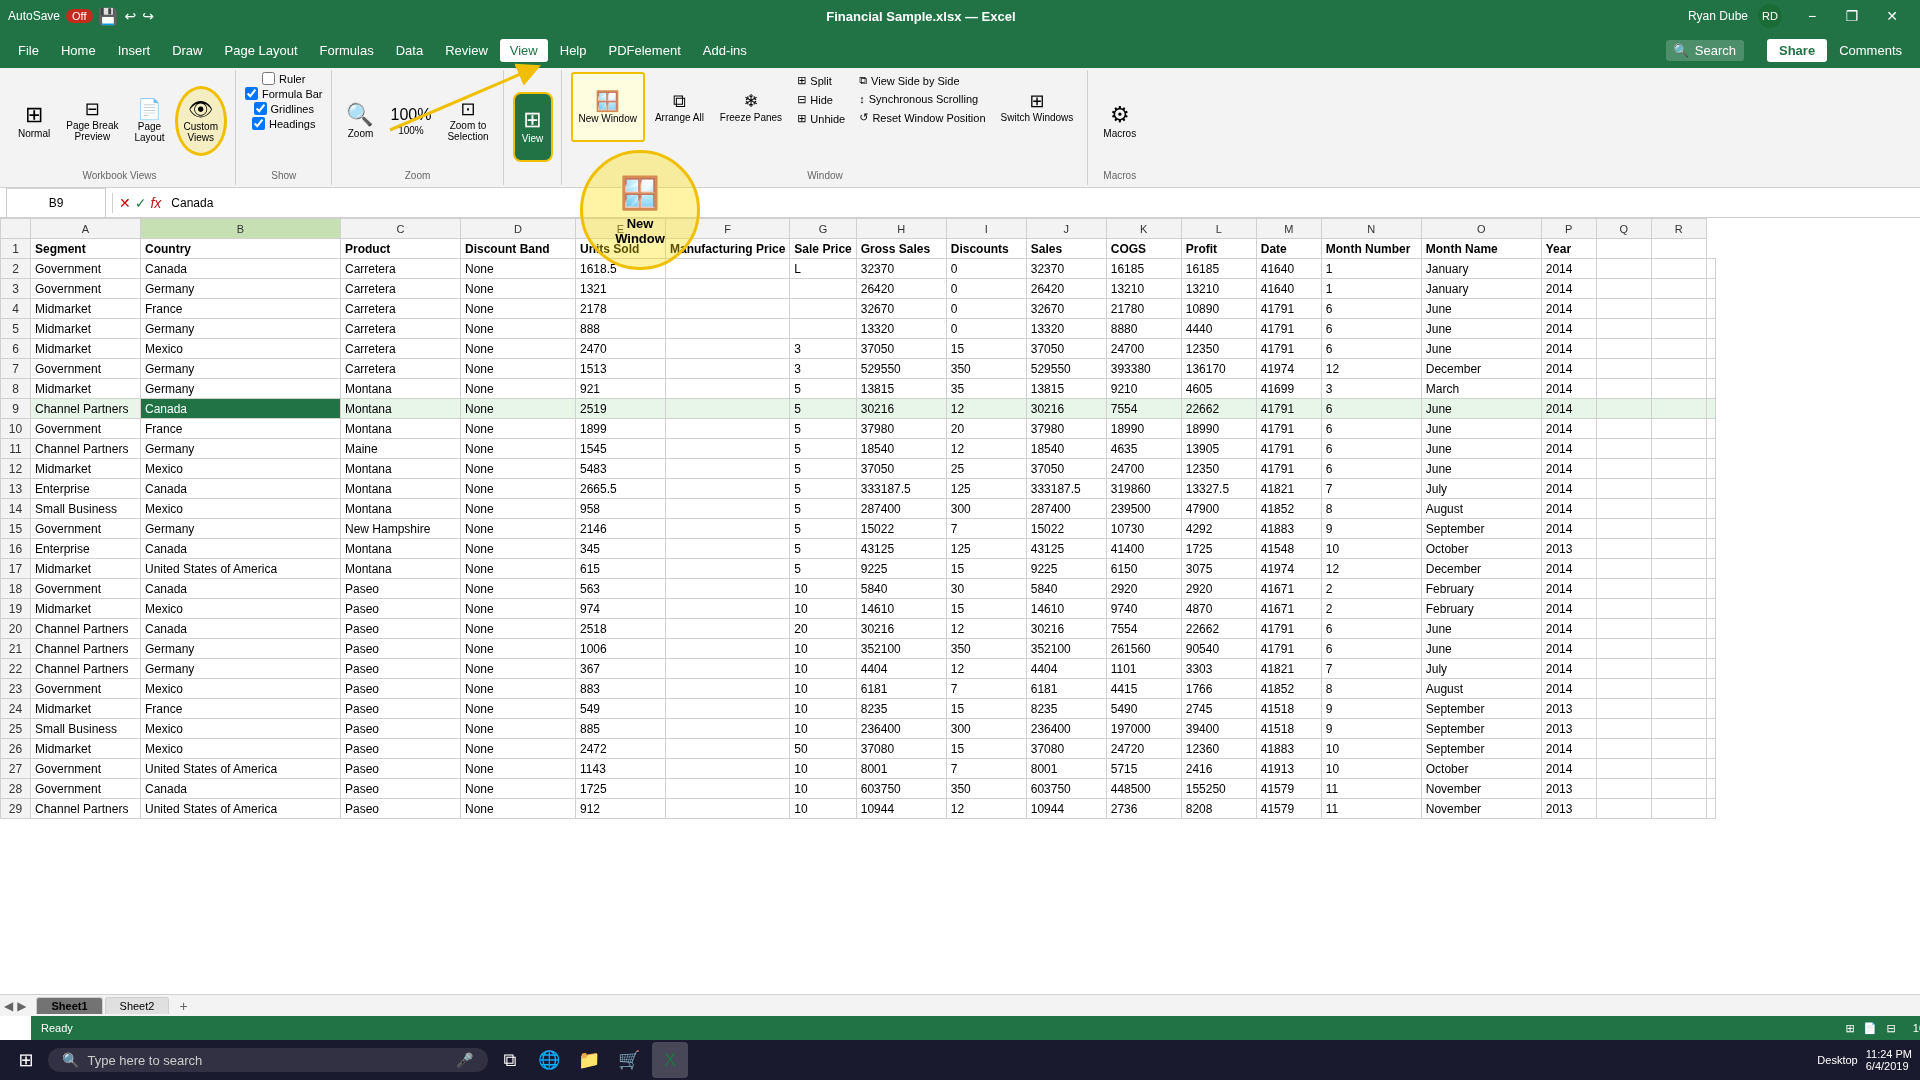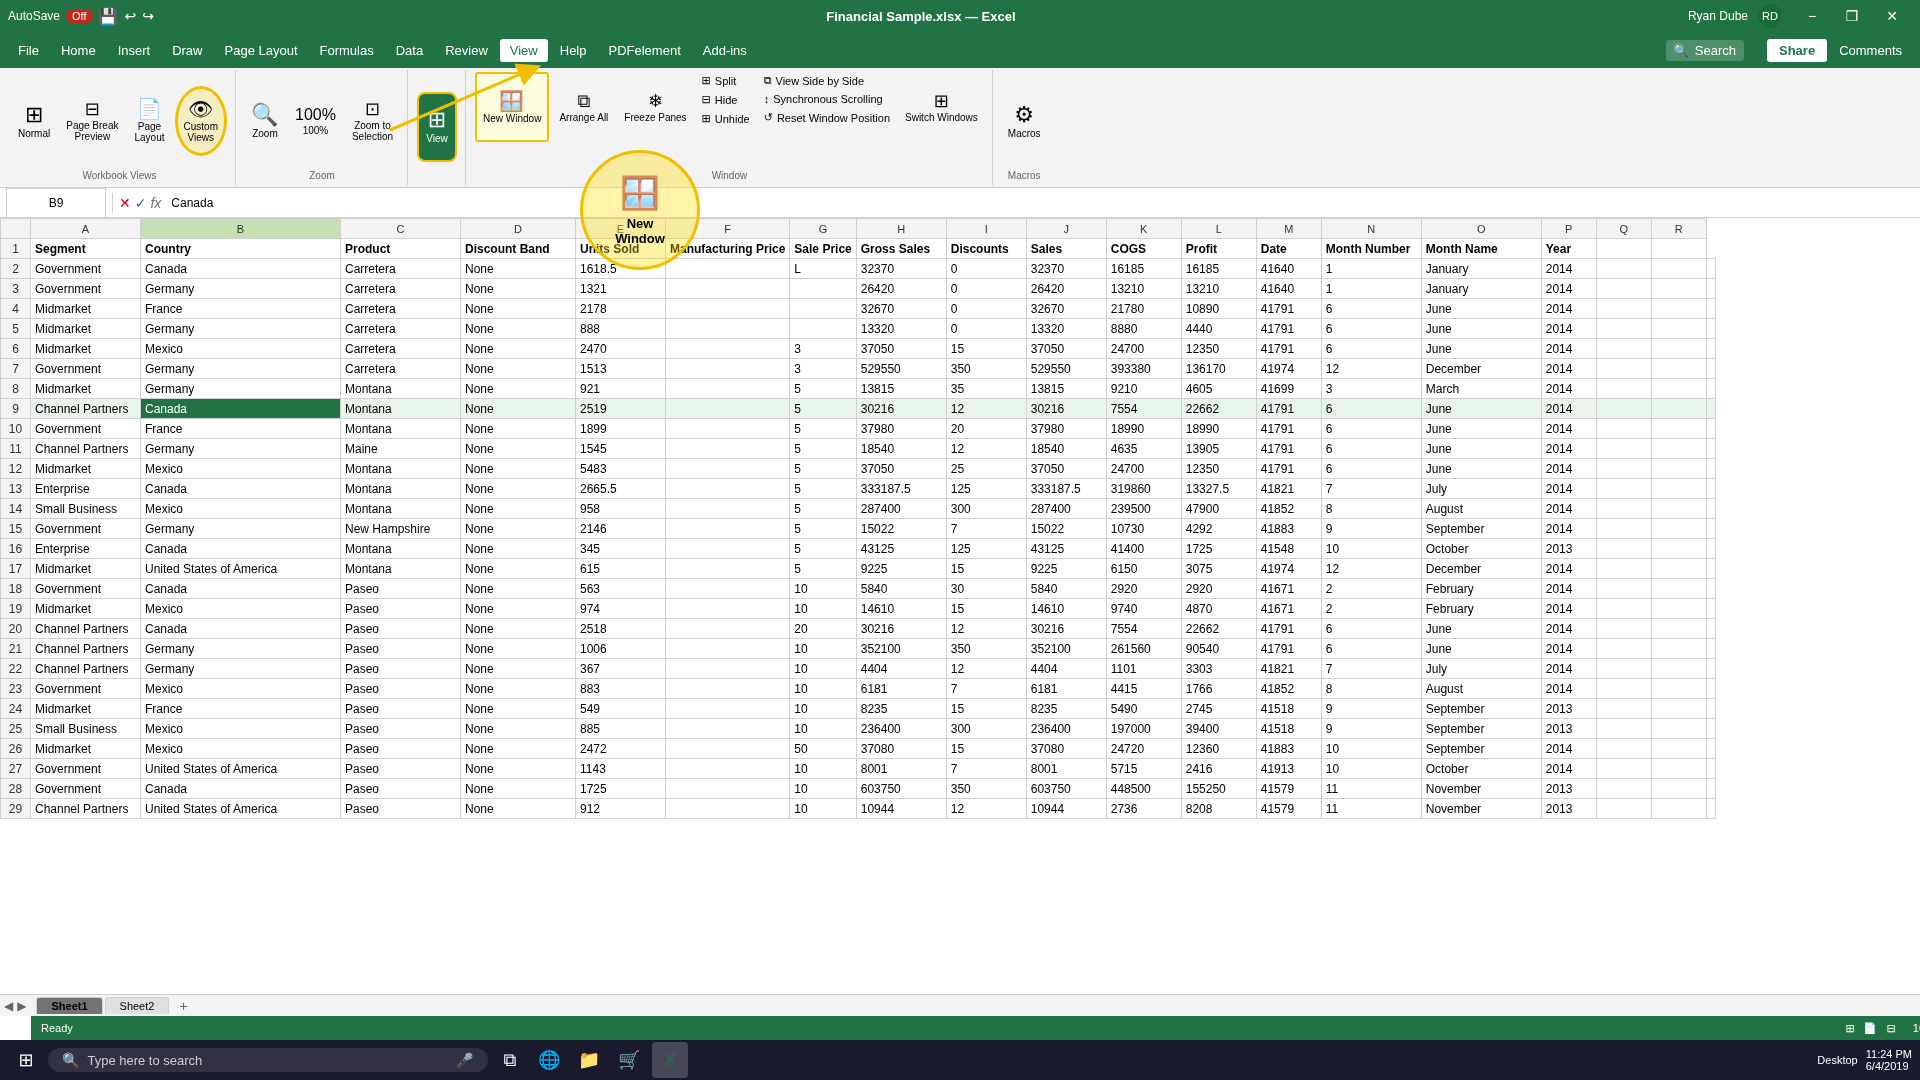--- a/index.html
+++ b/index.html
@@ -408,20 +408,41 @@
           <span class="label">Page<br>Layout</span>
         </div>
         <div class="ribbon-btn custom-views-highlight" style="position:relative;">
           <span class="icon" style="font-size:20px;">👁</span>
           <span class="label">Custom<br>Views</span>
         </div>
       </div>
       <div class="ribbon-group-label">Workbook Views</div>
     </div>
 
+    <div class="ribbon-group">
+      <div class="ribbon-group-content ribbon-show-group">
+        <label class="checkbox-row">
+          <input type="checkbox" style="">
+          <span>Ruler</span>
+        </label>
+        <label class="checkbox-row">
+          <input type="checkbox" checked="" style="">
+          <span>Formula Bar</span>
+        </label>
+        <label class="checkbox-row">
+          <input type="checkbox" checked="" style="">
+          <span>Gridlines</span>
+        </label>
+        <label class="checkbox-row">
+          <input type="checkbox" checked="" style="">
+          <span>Headings</span>
+        </label>
+      </div>
+      <div class="ribbon-group-label">Show</div>
+    </div>
 
     <div class="ribbon-group">
       <div class="ribbon-group-content zoom-group">
         <div class="ribbon-btn">
           <span class="icon">🔍</span>
           <span class="label">Zoom</span>
         </div>
         <div class="ribbon-btn">
           <span class="icon" style="font-size:16px;">100%</span>
           <span class="label">100%</span>
@@ -506,21 +527,21 @@
 
   </div>
 </div>
 
 <div id="formula-bar">
   <input id="name-box" value="B9" style="">
   <div id="formula-divider"></div>
   <div id="formula-btns">
     <span style="color:#c00;cursor:pointer;">✕</span>
     <span style="color:#217346;cursor:pointer;">✓</span>
-    <span style="color:#737373;cursor:pointer;font-style:italic;">fx</span>
+    <span style="color:#b91c1c;cursor:pointer;font-style:italic;">fx</span>
   </div>
   <div id="formula-content">Canada</div>
 </div>
 
 <div id="scroll-wrapper">
   <table class="grid" id="main-grid">
     <colgroup>
       <col style="width:30px">
       <col style="width:110px">
       <col style="width:200px">

